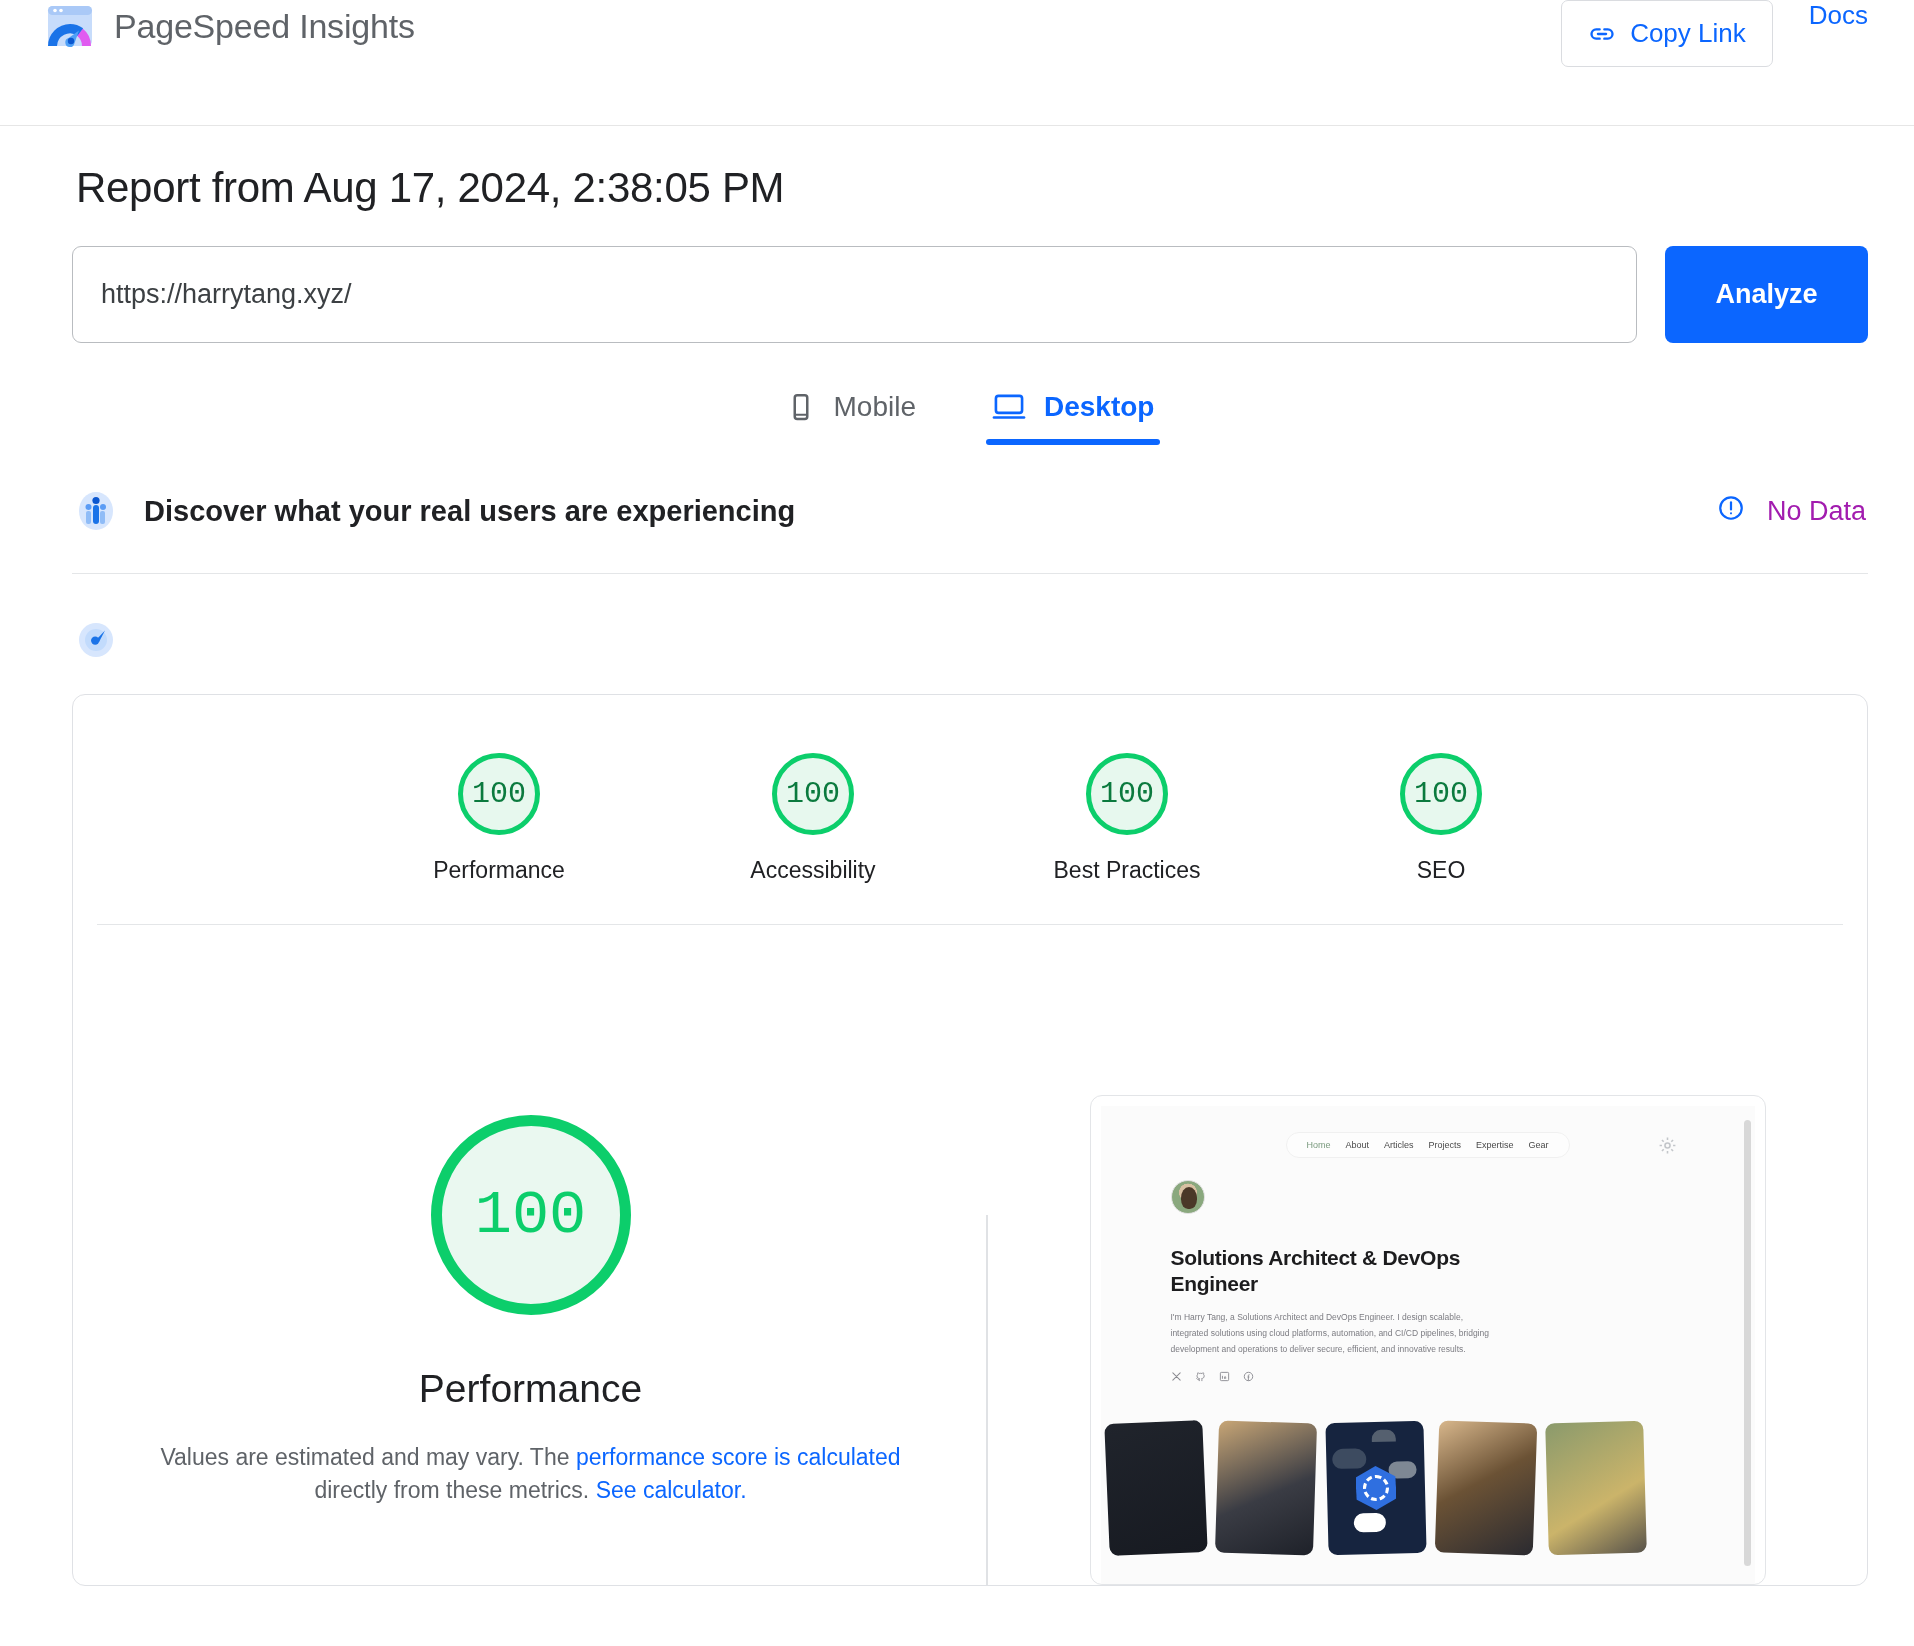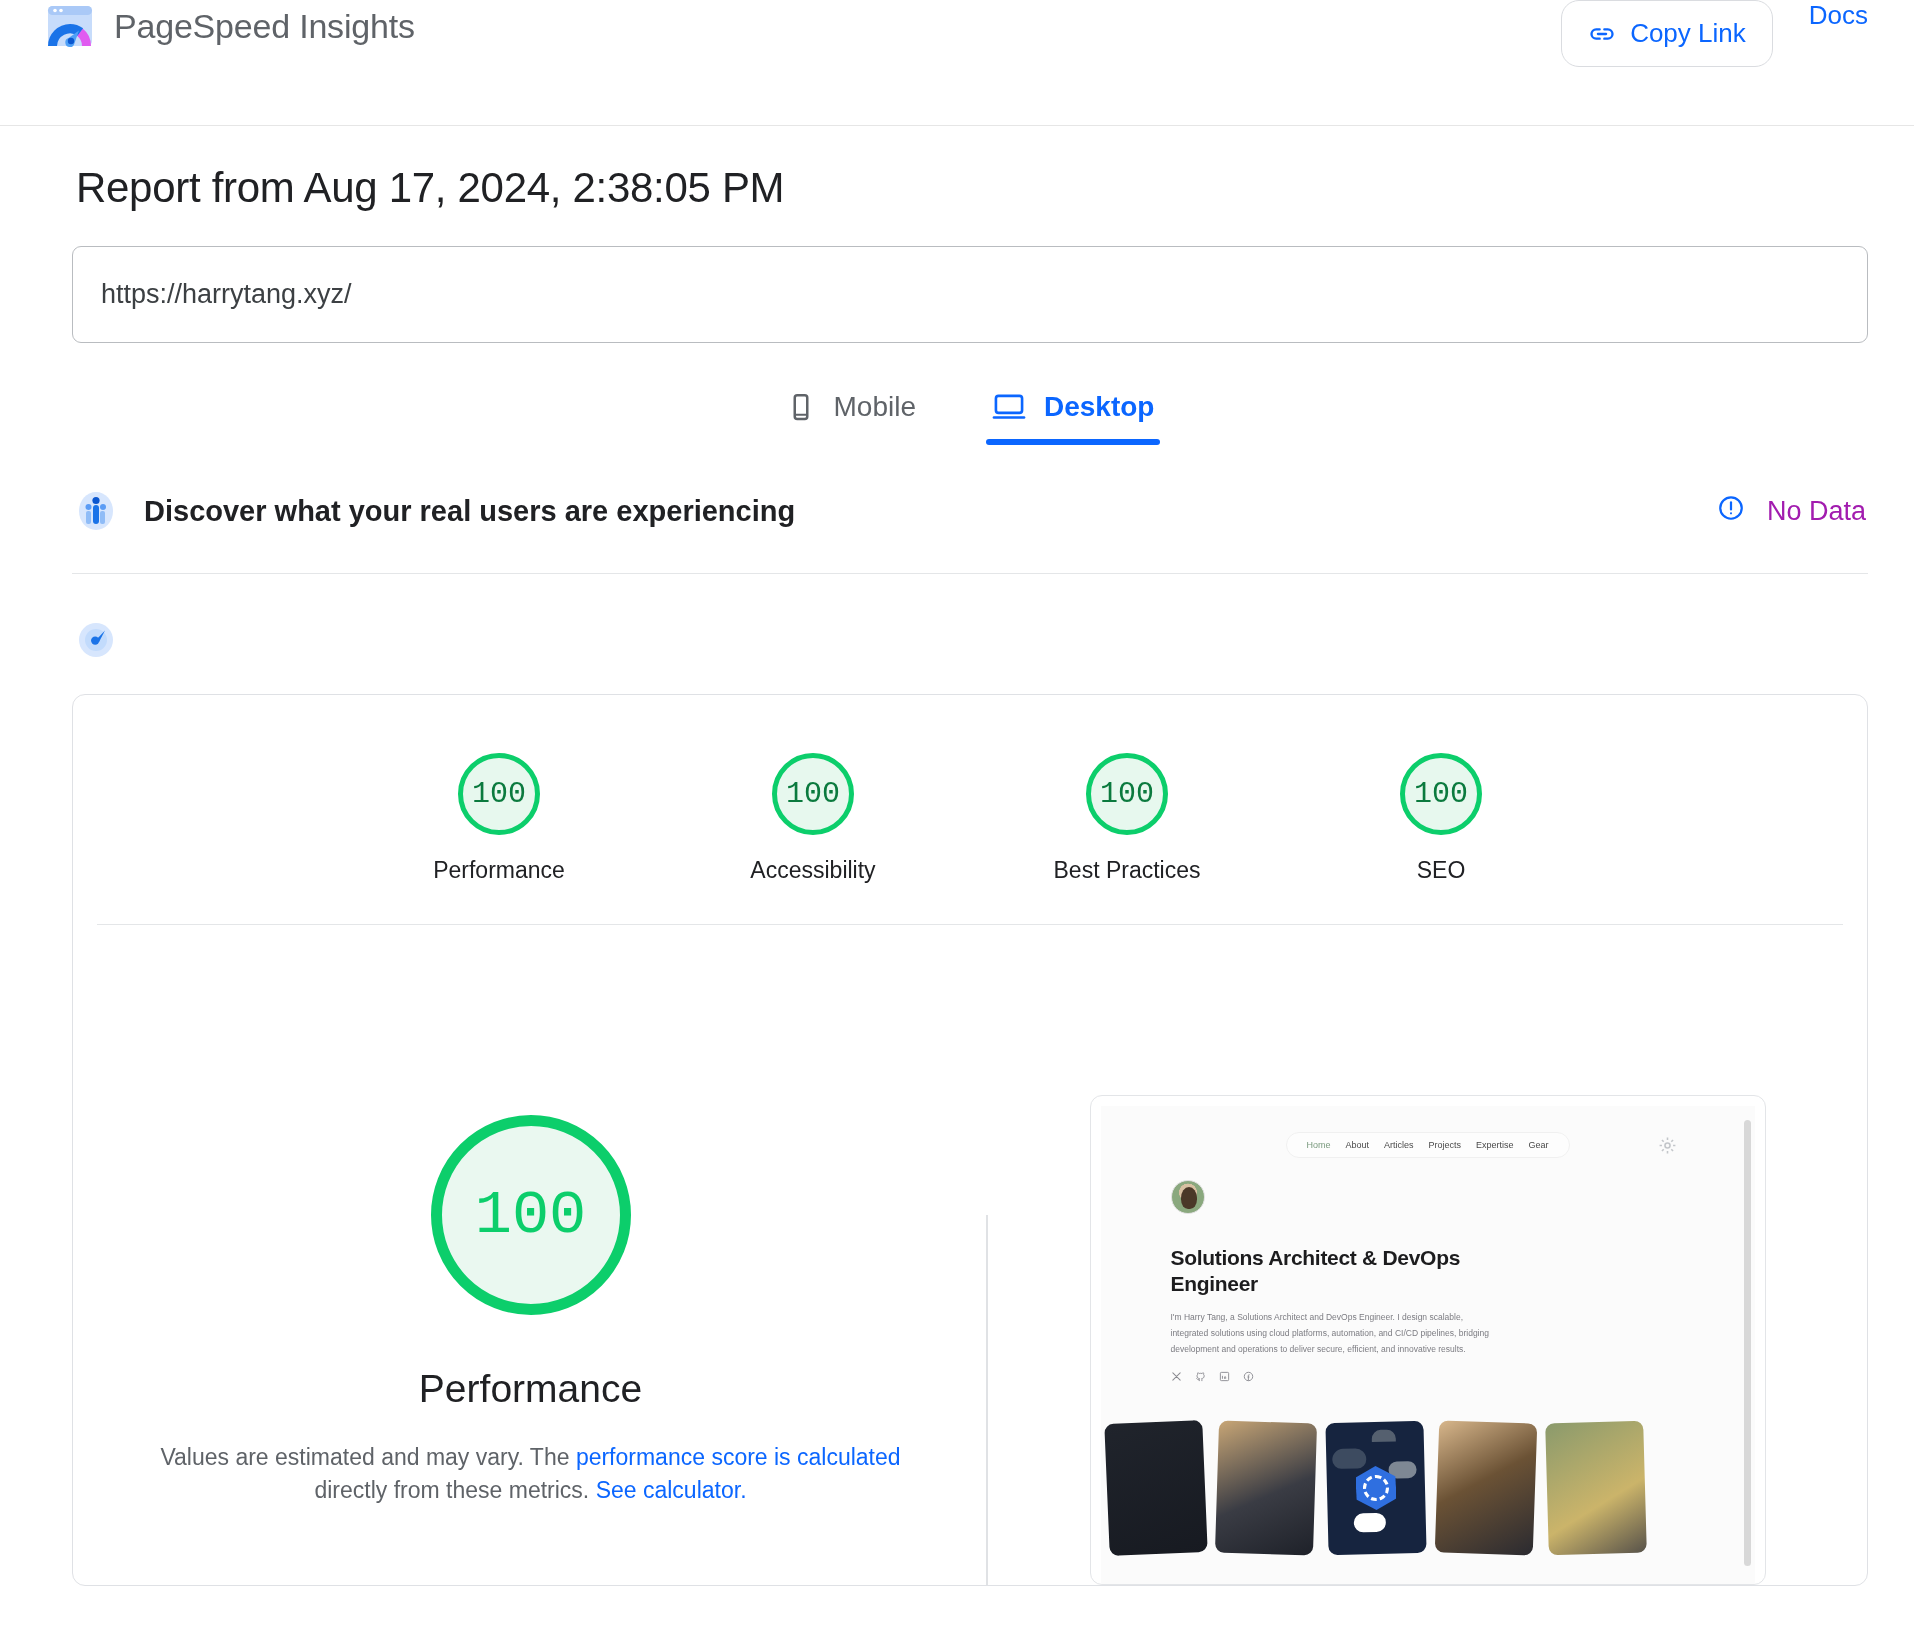--- a/index.html
+++ b/index.html
@@ -32,21 +32,21 @@
     color: #5f6368;
     letter-spacing: -0.2px;
     white-space: nowrap;
   }
   .topbar-spacer { flex: 1; }
   .copy-link-btn {
     display: flex;
     align-items: center;
     gap: 14px;
     border: 1px solid #dadce0;
-    border-radius: 18px;
+    border-radius: 7px;
     padding: 17px 26px;
     color: #0b66ff;
     font-size: 26px;
     background: #fff;
     cursor: pointer;
     white-space: nowrap;
   }
   .copy-link-btn svg { display: block; }
   .docs-link {
     color: #0b66ff;
@@ -411,20 +411,21 @@
 
   <a class="docs-link">Docs</a>
 </div>
 
 <div class="page">
 
   <div class="report-title">Report from Aug 17, 2024, 2:38:05 PM</div>
 
   <div class="url-row">
     <input class="url-input" value="https://harrytang.xyz/" placeholder="Enter a web page URL" style="">
+    <button class="analyze-btn">Analyze</button>
   </div>
 
   <div class="tabs">
     <div class="tab">
       <span>
         <svg width="30" height="30" viewBox="0 0 24 24" fill="none" stroke="#5f6368" stroke-width="2">
           <rect x="7" y="2.5" width="10" height="19" rx="2"></rect>
           <path d="M7.6 18.2h8.8" stroke-width="1.6"></path>
         </svg>
       </span>

